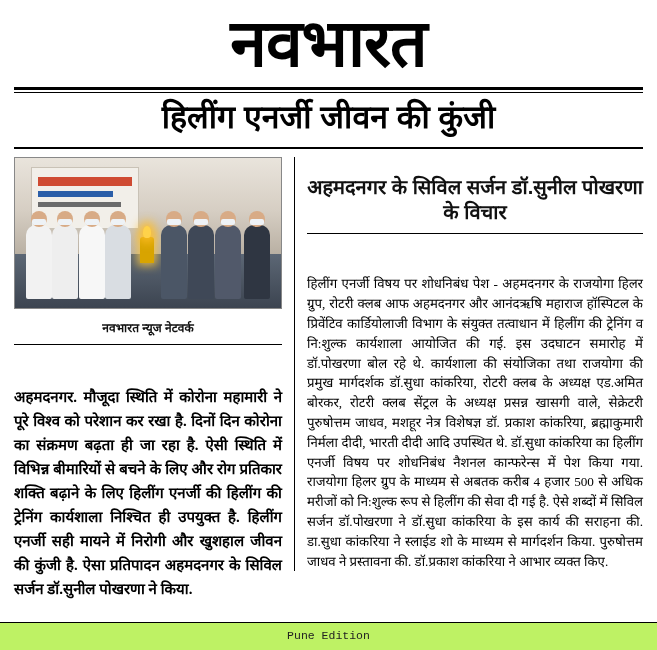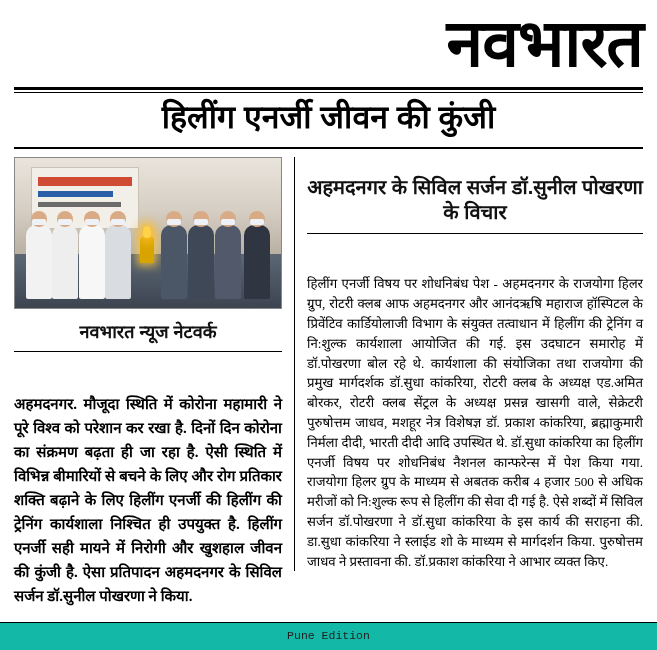--- a/index.html
+++ b/index.html
@@ -16,21 +16,21 @@
   }
   .page {
     position: relative;
     width: 657px;
     height: 650px;
     box-sizing: border-box;
     padding: 6px 14px 0 14px;
     background: #fff;
   }
   .masthead {
-    text-align: right;
+    text-align: center;
     font-family: "Liberation Sans", sans-serif;
     font-weight: bold;
     font-size: 66px;
     line-height: 0.95;
     letter-spacing: -1px;
     color: #000;
     margin: 6px 0 12px 0;
   }
   .rule-thick {
     border-top: 3px solid #000;
@@ -149,21 +149,21 @@
     transform: translateX(-50%);
     top: -6px;
     width: 14px; height: 6px;
     border-radius: 2px;
     background: #eef2f6;
   }
   .caption {
     text-align: center;
     font-family: "Liberation Sans", sans-serif;
     font-weight: bold;
-    font-size: 18px;
+    font-size: 12px;
     margin: 10px 0 8px 0;
   }
   .caption-rule {
     border-top: 1px solid #000;
     margin: 6px 0 8px 0;
   }
   .body-text {
     font-family: "Liberation Serif", serif;
     font-size: 14.5px;
     line-height: 1.55;
@@ -198,21 +198,21 @@
     left: 0;
     right: 0;
     bottom: 0;
     border-top: 1px solid #000;
     text-align: center;
     font-family: "Liberation Mono", monospace;
     font-size: 11.5px;
     line-height: 1.5;
     color: #222;
     padding: 4px 0 6px 0;
-    background: #14b8a6;
+    background: #bef264;
   }
   .footer div { white-space: nowrap; }
 </style>
 </head>
 <body>
 
 <div class="page">
 
   <div class="masthead">नवभारत</div>
   <div class="rule-thick"></div>

